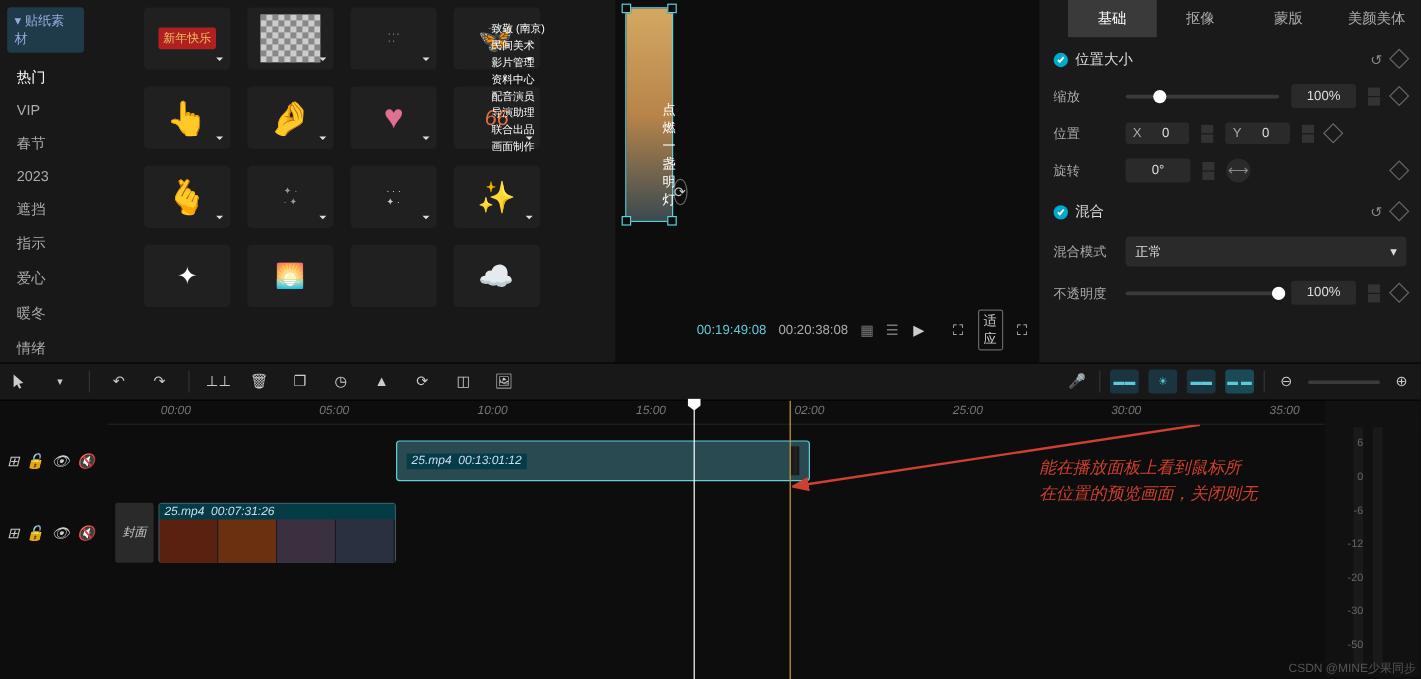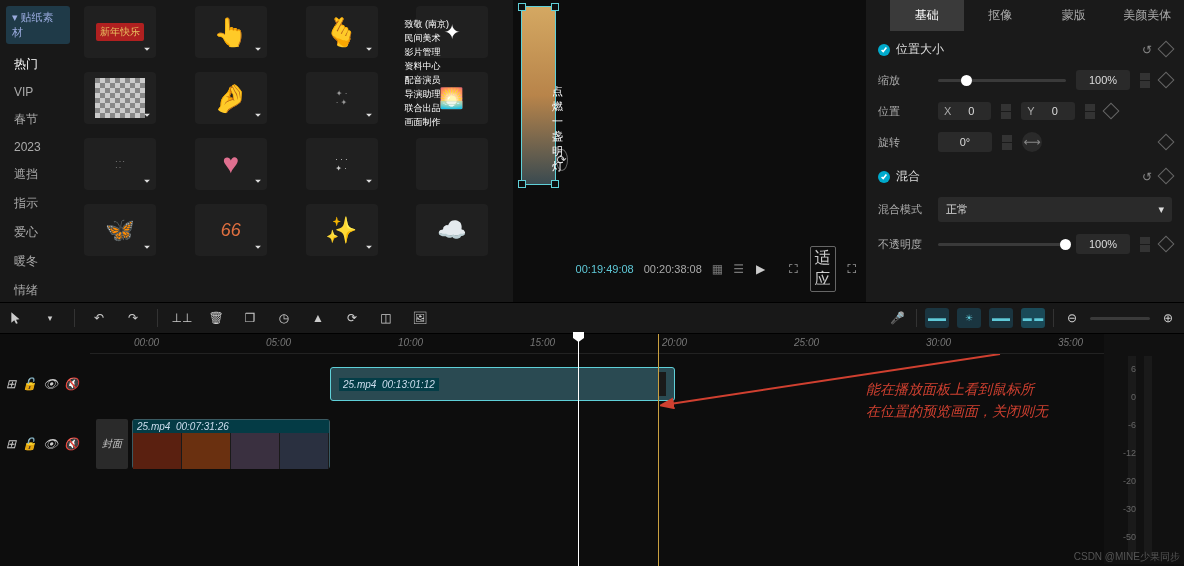--- a/index.html
+++ b/index.html
@@ -1,39 +1,39 @@
 <!DOCTYPE html>
 <html><head>
 <meta charset="utf-8">
 <style>
 * { margin:0; padding:0; box-sizing:border-box; font-family:"PingFang SC","Microsoft YaHei",sans-serif; }
 body { background:#0d0d0d; color:#ccc; width:1184px; height:566px; overflow:hidden; font-size:12px; position:relative; }
 .topsec { display:flex; height:302px; }
-.left-panel { width:513px; display:flex; background:#181818; }
+.left-panel { width:513px; display:flex; background:#181818;gap:36px; }
 .cat-col { width:76px; padding:6px; }
 .cat-drop { background:#1f3a48; color:#9ad; padding:4px 6px; border-radius:3px; font-size:11px; display:inline-block; margin-bottom:6px; }
 .cat-item { padding:6px 8px; font-size:12px; color:#aaa; cursor:pointer; }
 .cat-item.active { color:#fff; }
 .sticker-area { flex:1; padding:6px 0 0 8px; }
 .search { background:#2a2a2a; border-radius:4px; padding:6px 10px; color:#888; width:400px; margin-bottom:8px; display:flex; align-items:center; gap:6px;}
-.grid { display:flex; flex-wrap:wrap; gap:14px; overflow:hidden; height:250px;flex-direction:column;}
+.grid { display:flex; flex-wrap:wrap; gap:14px; overflow:hidden; height:250px;}
 .sticker { width:72px; height:52px; background:#202020; border-radius:4px; position:relative; display:flex; align-items:center; justify-content:center;}
 .dl { position:absolute; bottom:2px; right:2px; width:14px; height:14px; }
 .dl svg { width:14px; height:14px; fill:#ddd;}
 .preview { width:353px; background:#0d0d0d; padding:6px 0 0 8px; display:flex; flex-direction:row;}
 .vid { width:335px; height:179px; border:1px solid #5fd0d8; background:linear-gradient(#d4a862 0%, #b8844a 50%, #3a4a50 100%); position:relative;}
 .vid .sub { position:absolute; bottom:10px; left:30px; color:#fff; font-size:11px;}
 .vid .credits { position:absolute; right:30px; top:10px; color:#fff; font-size:9px; line-height:14px; text-align:left; width:120px;}
 .refresh-ic { margin-top:12px; align-self:center; width:22px; height:22px; border:1px solid #666; border-radius:50%; display:flex; align-items:center; justify-content:center; color:#ccc;}
 .pv-bar { display:flex; align-items:center; gap:10px; padding:4px 8px; margin-top:auto; margin-bottom:6px;}
 .pv-bar .t1 { color:#5fc9d8; font-size:11px;}
 .pv-bar .t2 { color:#aaa; font-size:11px;}
 .pv-bar .spacer { flex:1;}
 .pv-bar .btn { color:#ccc; cursor:pointer; padding:2px;}
-.pv-bar .fit { border:1px solid #666; padding:1px 4px; font-size:16px; border-radius:2px;}
+.pv-bar .fit { border:1px solid #666; padding:1px 4px; font-size:11px; border-radius:2px;}
 .props { flex:1; background:#1a1a1a; }
 .tabs { display:flex;margin-left:24px; }
 .tabs div { flex:1; text-align:center; padding:7px 0; font-size:12px; color:#aaa; cursor:pointer;}
 .tabs div.active { background:#3a3a3a; color:#fff;}
 .sec-head { padding:10px 12px 6px; display:flex; align-items:center; gap:6px; color:#ddd; font-size:12px;}
 .sec-head .chk { width:12px;height:12px;border-radius:50%;background:#00aacc;display:flex;align-items:center;justify-content:center;}
 .sec-head .tail { margin-left:auto; display:flex; gap:8px; color:#888;}
 .prow { display:flex; align-items:center; padding:6px 12px; gap:10px;}
 .prow .lbl { width:50px; color:#aaa; font-size:11px;}
 .slider { flex:1; height:3px; background:#3a3a3a; border-radius:2px; position:relative;}
@@ -347,21 +347,21 @@
     <span class="tool">⊕</span>
   </div>
 </div>
 
 <div class="timeline">
   <div class="ruler">
     <span class="tick" style="left:44px">00:00</span>
     <span class="tick" style="left:176px">05:00</span>
     <span class="tick" style="left:308px">10:00</span>
     <span class="tick" style="left:440px">15:00</span>
-    <span class="tick" style="left:572px">20:00</span>
+    <span class="tick" style="left:572px">02:00</span>
     <span class="tick" style="left:704px">25:00</span>
     <span class="tick" style="left:836px">30:00</span>
     <span class="tick" style="left:968px">35:00</span>
   </div>
   <div class="tracks">
     <div class="trow">
       <div class="ctrls">
         <span>⊞</span>
         <span>🔓</span>
         <span>👁</span>

